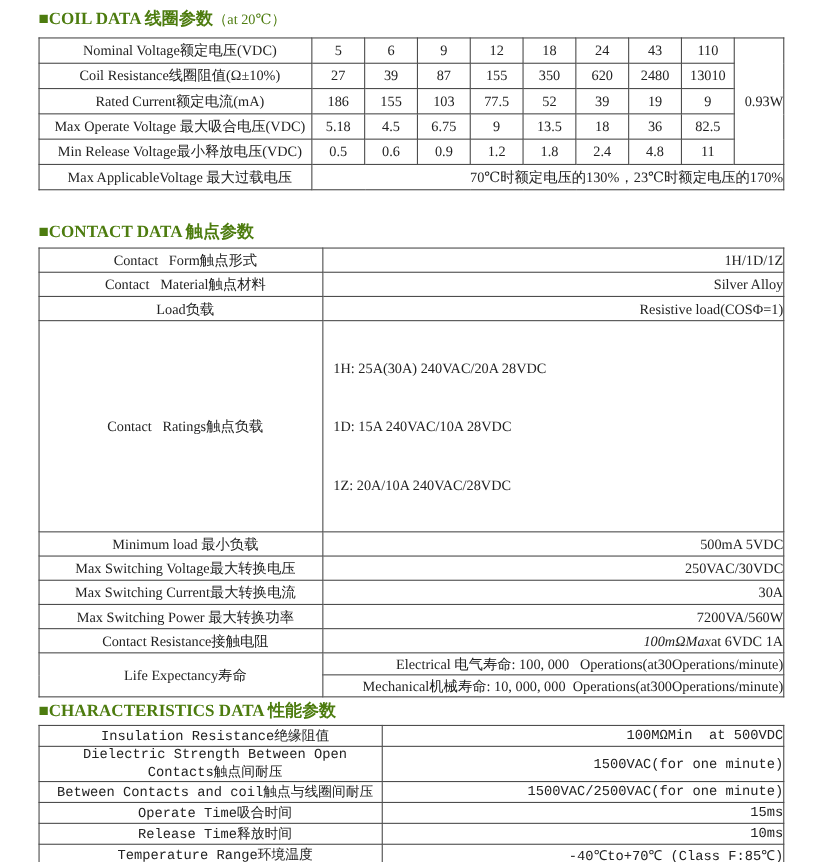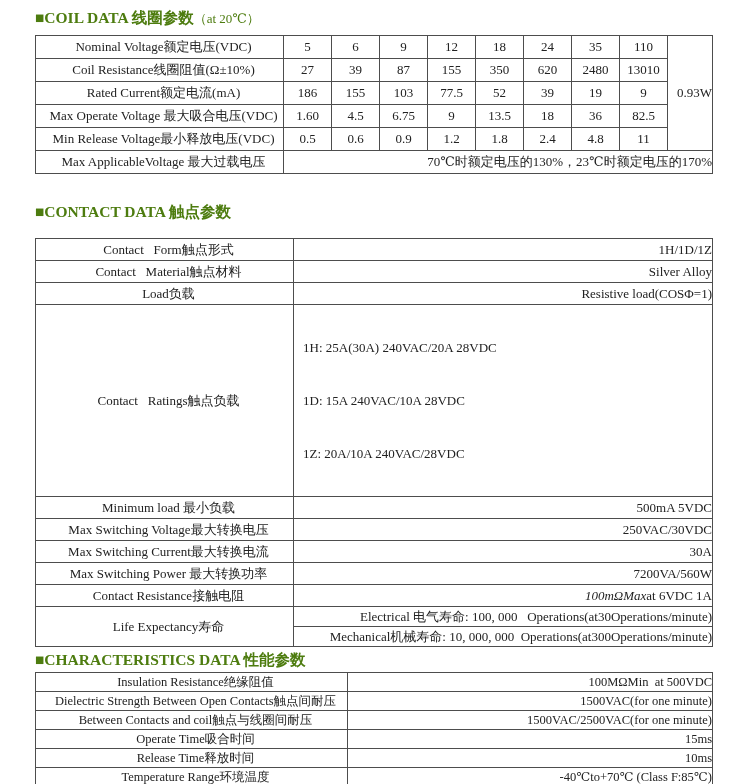--- a/index.html
+++ b/index.html
@@ -22,30 +22,30 @@
   }
   .lbl{padding-left:8px;text-align:center;}
   .val{padding-left:9px;text-align:right;}
   .num{text-align:center;}
   
   .coil-table{margin-top:6px;}
   .coil-table tr{height:23px;}
   .power-cell{text-align:right;}
   
   .contact-title{margin-top:28px;}
-  .contact-table{margin-top:16px;}
+  .contact-table{margin-top:4px;}
   .contact-table tr{height:22px;}
   .contact-table tr.tall{height:64px;}
   .contact-table tr.life{height:20px;}
   .multiline div{line-height:21px;padding-left:9px;}
   .cr-part1{display:inline-block;width:158px;font-style:italic;}
   
   .char-title{margin-top:3px;}
   .char-table{margin-top:2px;}
-  .char-table td{font-size:12.5px;}
+  .char-table td{font-size:12.5px;font-family:Liberation Mono, monospace;}
   .char-table tr{height:19px;}
 </style>
 </head>
 <body>
 
 <div class="sheet">
 
   <h3 class="sec-title"><span>■COIL DATA 线圈参数</span><span class="note">（at 20℃）</span></h3>
 
   <table class="coil-table">
@@ -63,21 +63,21 @@
     </colgroup>
     <tbody>
         <tr>
       <td class="lbl">Nominal Voltage额定电压(VDC)</td>
       <td class="num">5</td>
       <td class="num">6</td>
       <td class="num">9</td>
       <td class="num">12</td>
       <td class="num">18</td>
       <td class="num">24</td>
-      <td class="num">35</td>
+      <td class="num">43</td>
       <td class="num">110</td>
       <td class="power-cell" rowspan="5">0.93W</td>
     </tr>
     <tr>
       <td class="lbl">Coil Resistance线圈阻值(Ω±10%)</td>
       <td class="num">27</td>
       <td class="num">39</td>
       <td class="num">87</td>
       <td class="num">155</td>
       <td class="num">350</td>
@@ -91,21 +91,21 @@
       <td class="num">155</td>
       <td class="num">103</td>
       <td class="num">77.5</td>
       <td class="num">52</td>
       <td class="num">39</td>
       <td class="num">19</td>
       <td class="num">9</td>
     </tr>
     <tr>
       <td class="lbl">Max Operate Voltage 最大吸合电压(VDC)</td>
-      <td class="num">1.60</td>
+      <td class="num">5.18</td>
       <td class="num">4.5</td>
       <td class="num">6.75</td>
       <td class="num">9</td>
       <td class="num">13.5</td>
       <td class="num">18</td>
       <td class="num">36</td>
       <td class="num">82.5</td>
     </tr>
     <tr>
       <td class="lbl">Min Release Voltage最小释放电压(VDC)</td>

